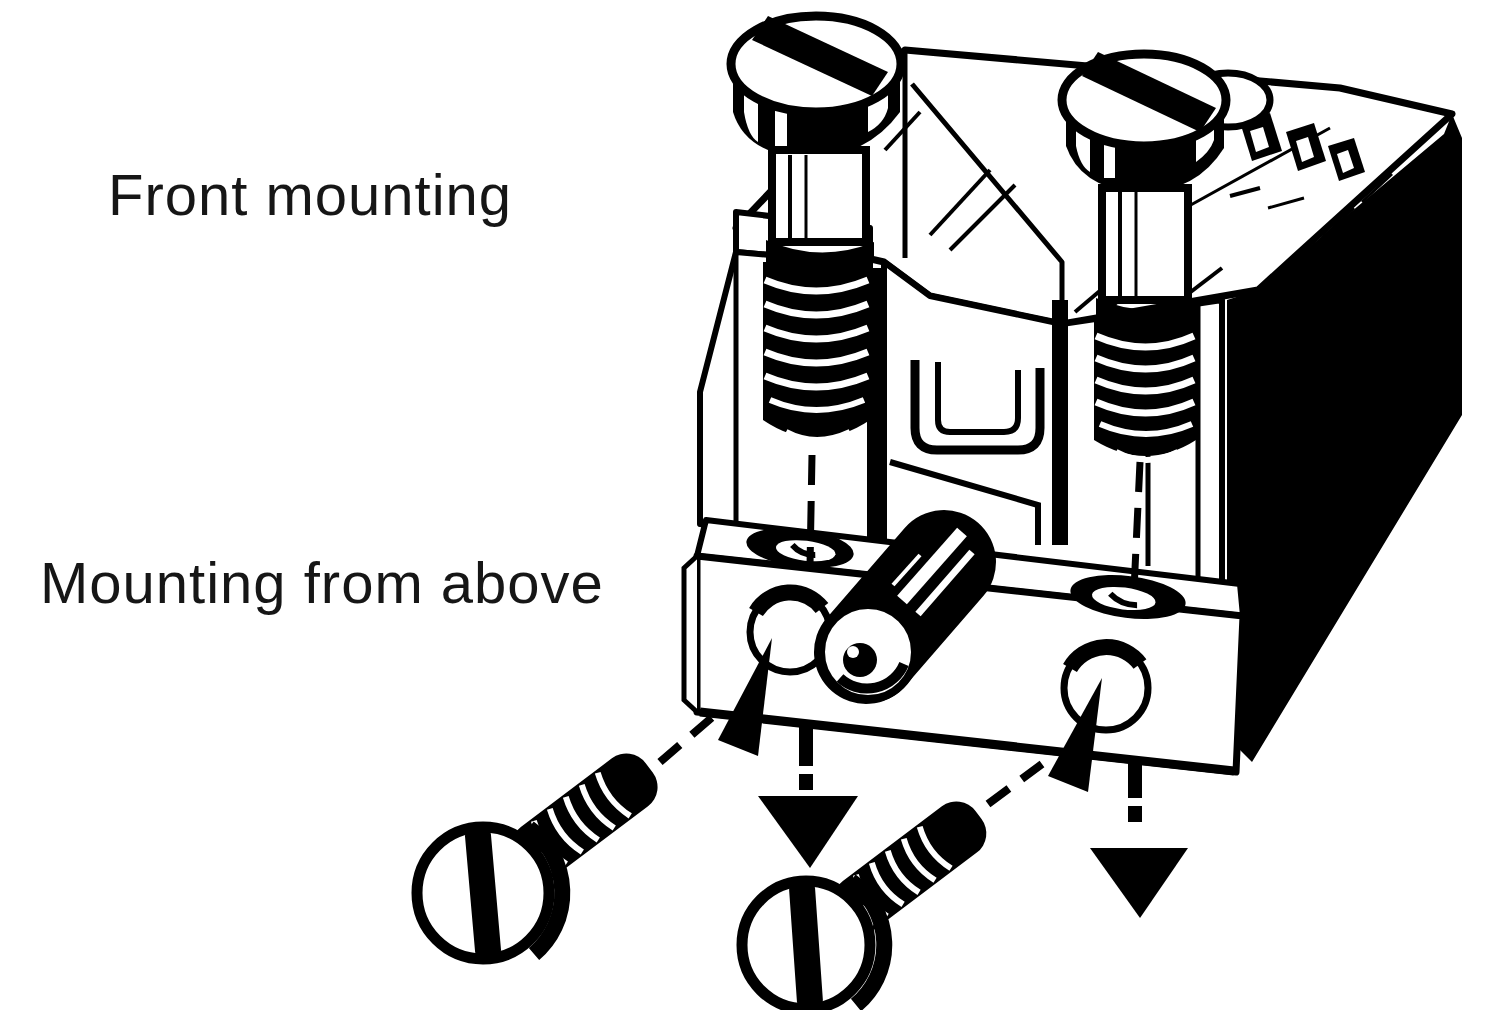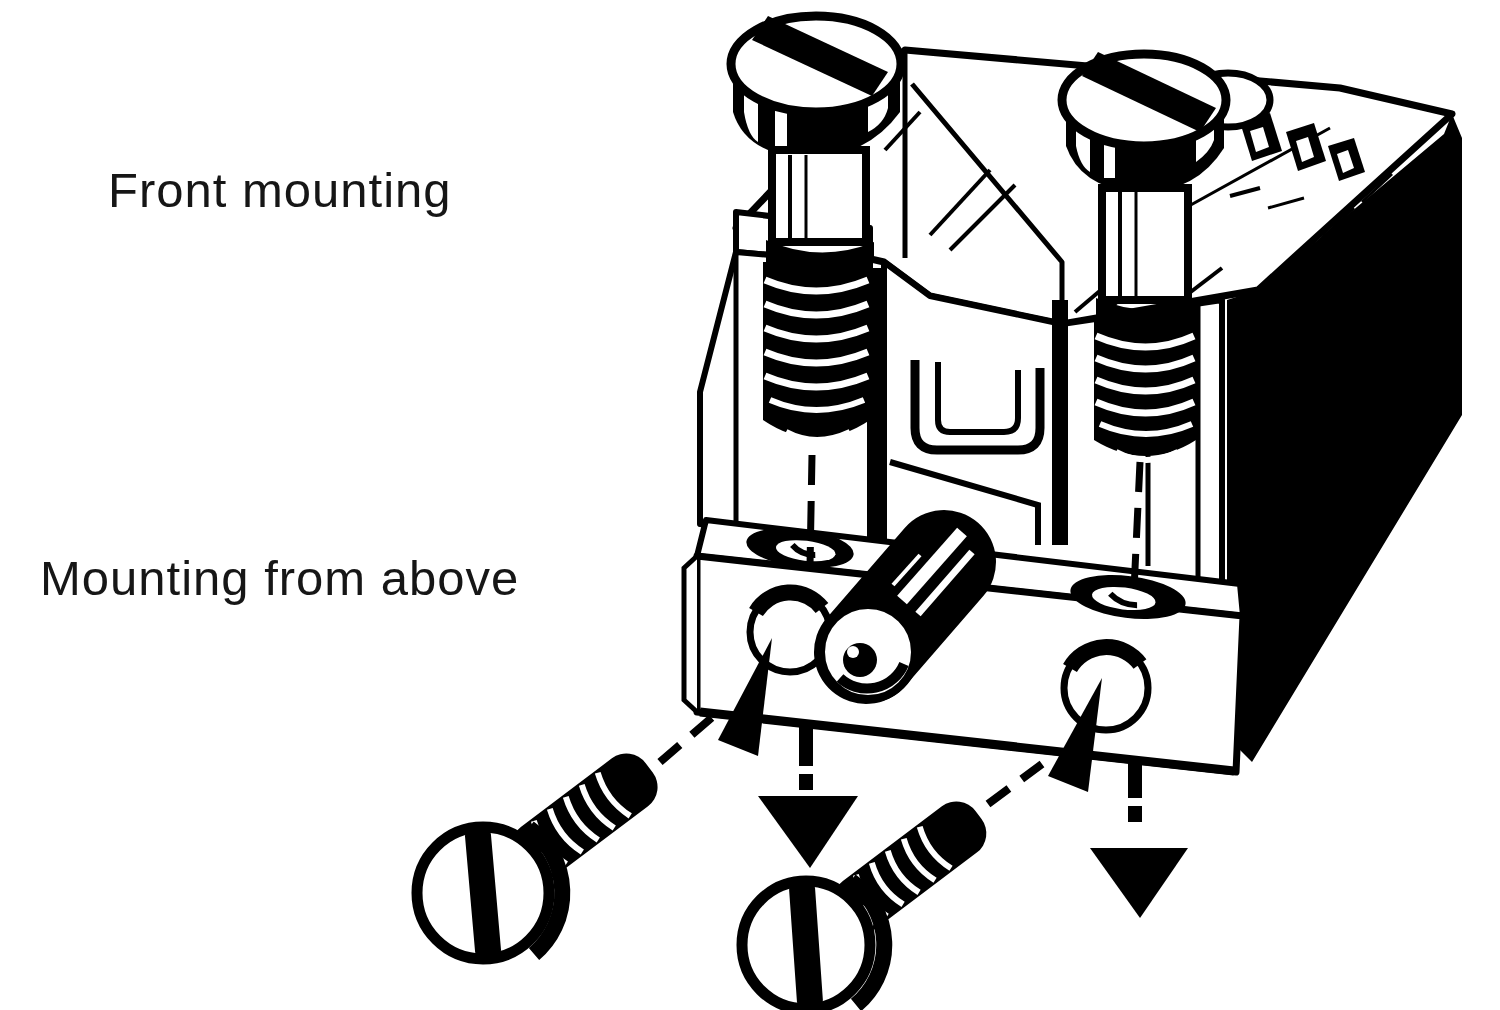--- a/index.html
+++ b/index.html
@@ -6,21 +6,21 @@
   .stage{
     position:relative;
     width:1500px;height:1010px;
     background:#ffffff;
     overflow:hidden;
     font-family:"Liberation Sans", sans-serif;
   }
   .label{
     position:absolute;
     color:#161616;
-    font-size:49px;
+    font-size:58px;
     font-weight:400;
     letter-spacing:1px;
     white-space:nowrap;
     line-height:1;
   }
   .label-front{left:108px;top:166px;}
   .label-above{left:40px;top:554px;text-align:right;}
   svg.illustration{position:absolute;left:0;top:0;width:1500px;height:1010px;}
 </style>
 </head>

